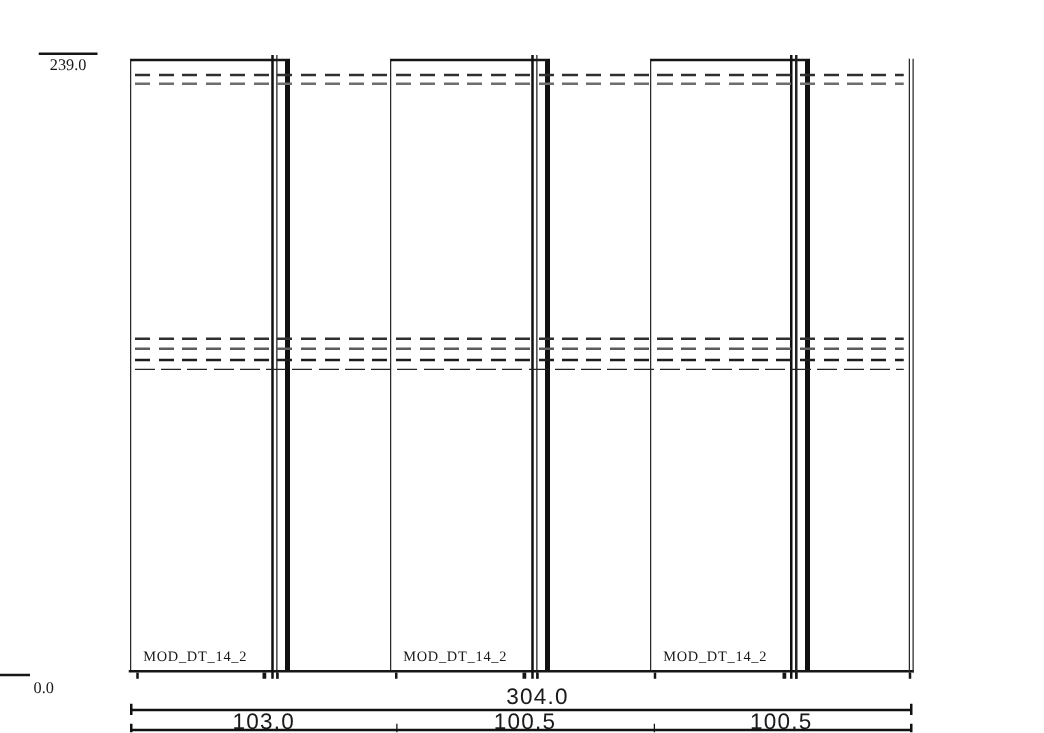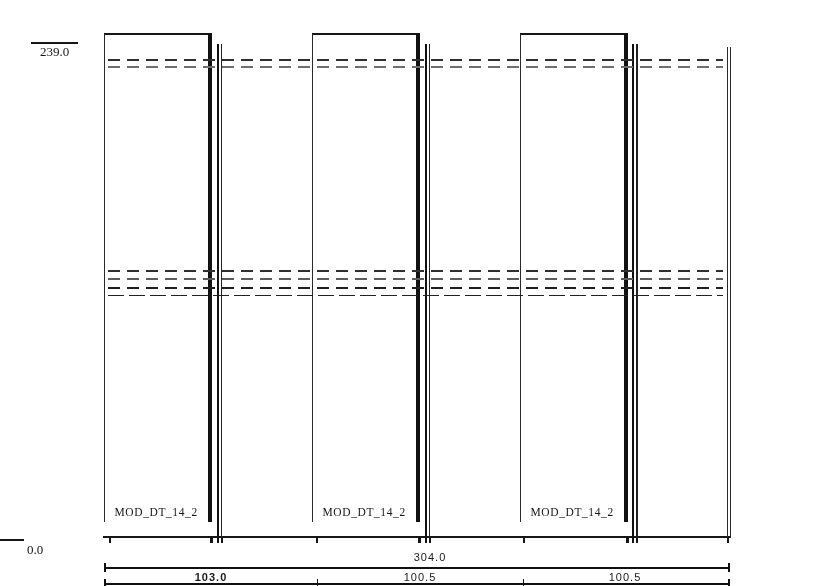--- a/index.html
+++ b/index.html
@@ -19,21 +19,21 @@
   #lvl-top-line{left:31px;top:42px;width:47px;}
   #lvl-top-text{left:29px;top:45px;width:51px;}
   #lvl-bot-line{left:0;top:539px;width:24px;}
   #lvl-bot-text{left:16px;top:543px;width:38px;}
 
   
   #base-line{left:103px;top:536px;width:628px;height:2px;background:#161616;}
 
   
   .module{
-    top:33px;height:489px;width:108px;
+    top:47px;height:489px;width:128px;
     border-left:1.5px solid #2a2a2a;
     border-top:2px solid #161616;
     border-right:4px solid #111;
     box-sizing:border-box;
     background:transparent;
   }
   #module-1{left:103.5px;}
   #module-2{left:311.5px;}
   #module-3{left:519.5px;}
   .module-label{
@@ -69,25 +69,25 @@
 
   
   .dim-line{height:1.5px;background:#111;left:104px;width:625px;}
   #dim-line-overall{top:567px;}
   #dim-line-seg{top:583px;}
   .dim-tick{width:1.5px;height:9px;background:#111;}
   .tick-top{top:563px;}
   .tick-bot{top:579px;}
   .dim-text{
     font-family:"Liberation Sans", sans-serif;
-    font-size:11px;line-height:16px;letter-spacing:1px;
+    font-size:18px;line-height:16px;letter-spacing:1px;
     text-align:center;color:#1a1a1a;white-space:nowrap;
   }
   #dim-overall-text{left:390px;top:549px;width:80px;}
-  #dim-seg1-text{left:171px;top:569px;width:80px;font-weight:bold;}
+  #dim-seg1-text{left:171px;top:569px;width:80px;}
   #dim-seg2-text{left:380px;top:569px;width:80px;}
   #dim-seg3-text{left:585px;top:569px;width:80px;}
 </style>
 </head>
 <body>
 
 <div id="canvas">
 
   <div class="abs lvl-line" id="lvl-top-line"></div>
   <div class="abs lvl-text" id="lvl-top-text">239.0</div>

